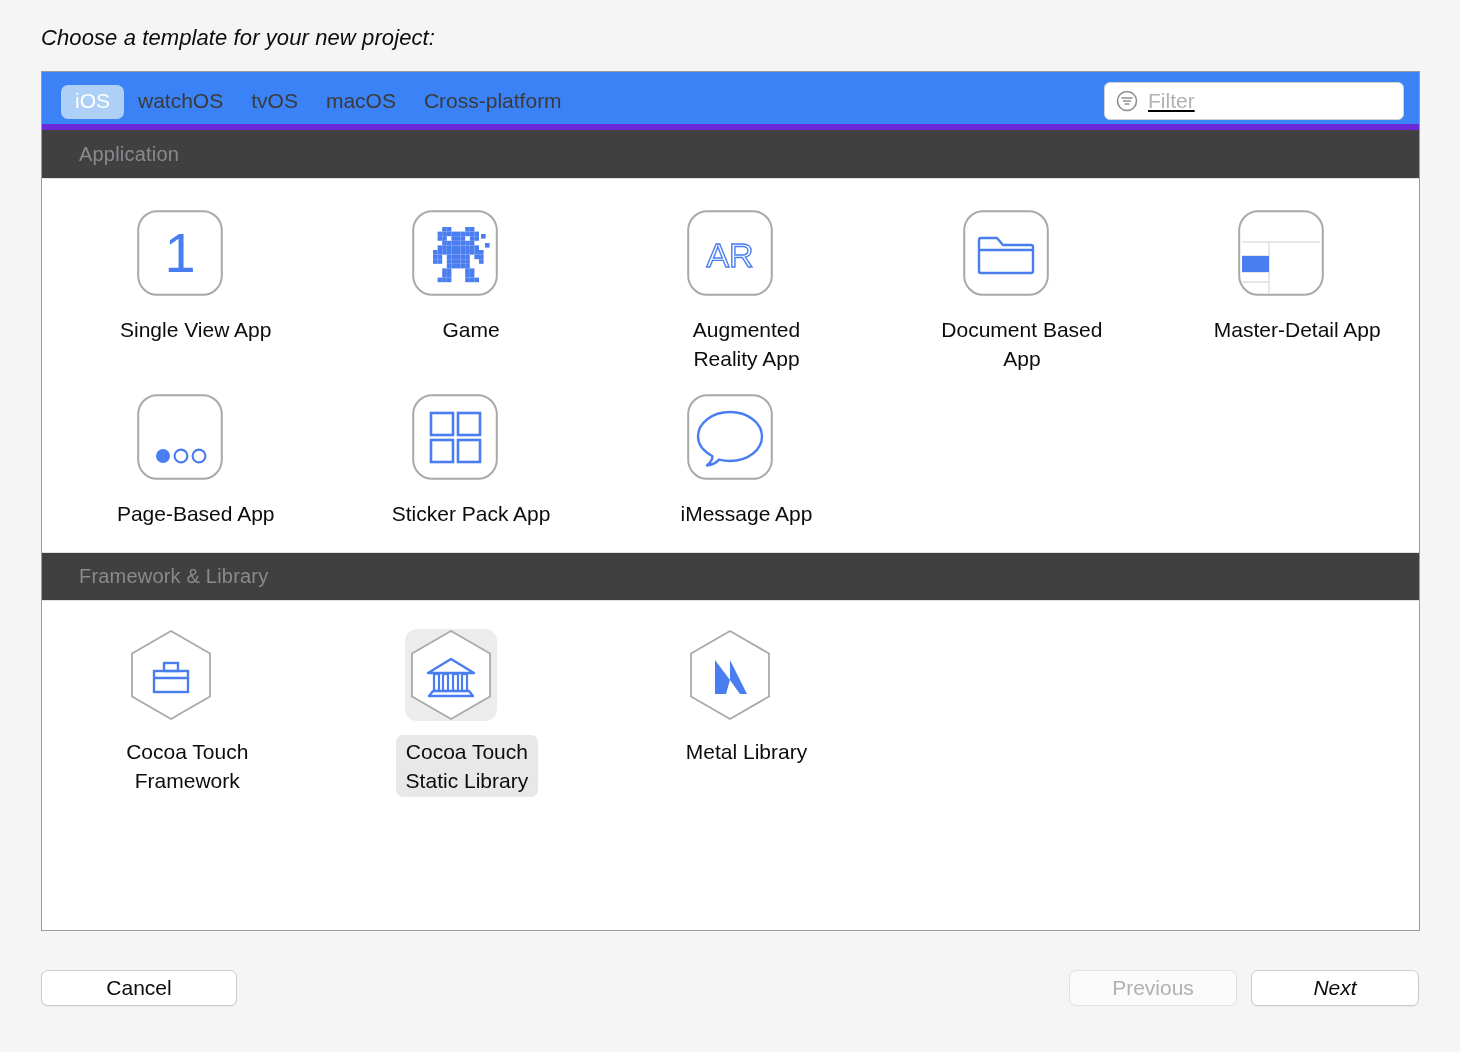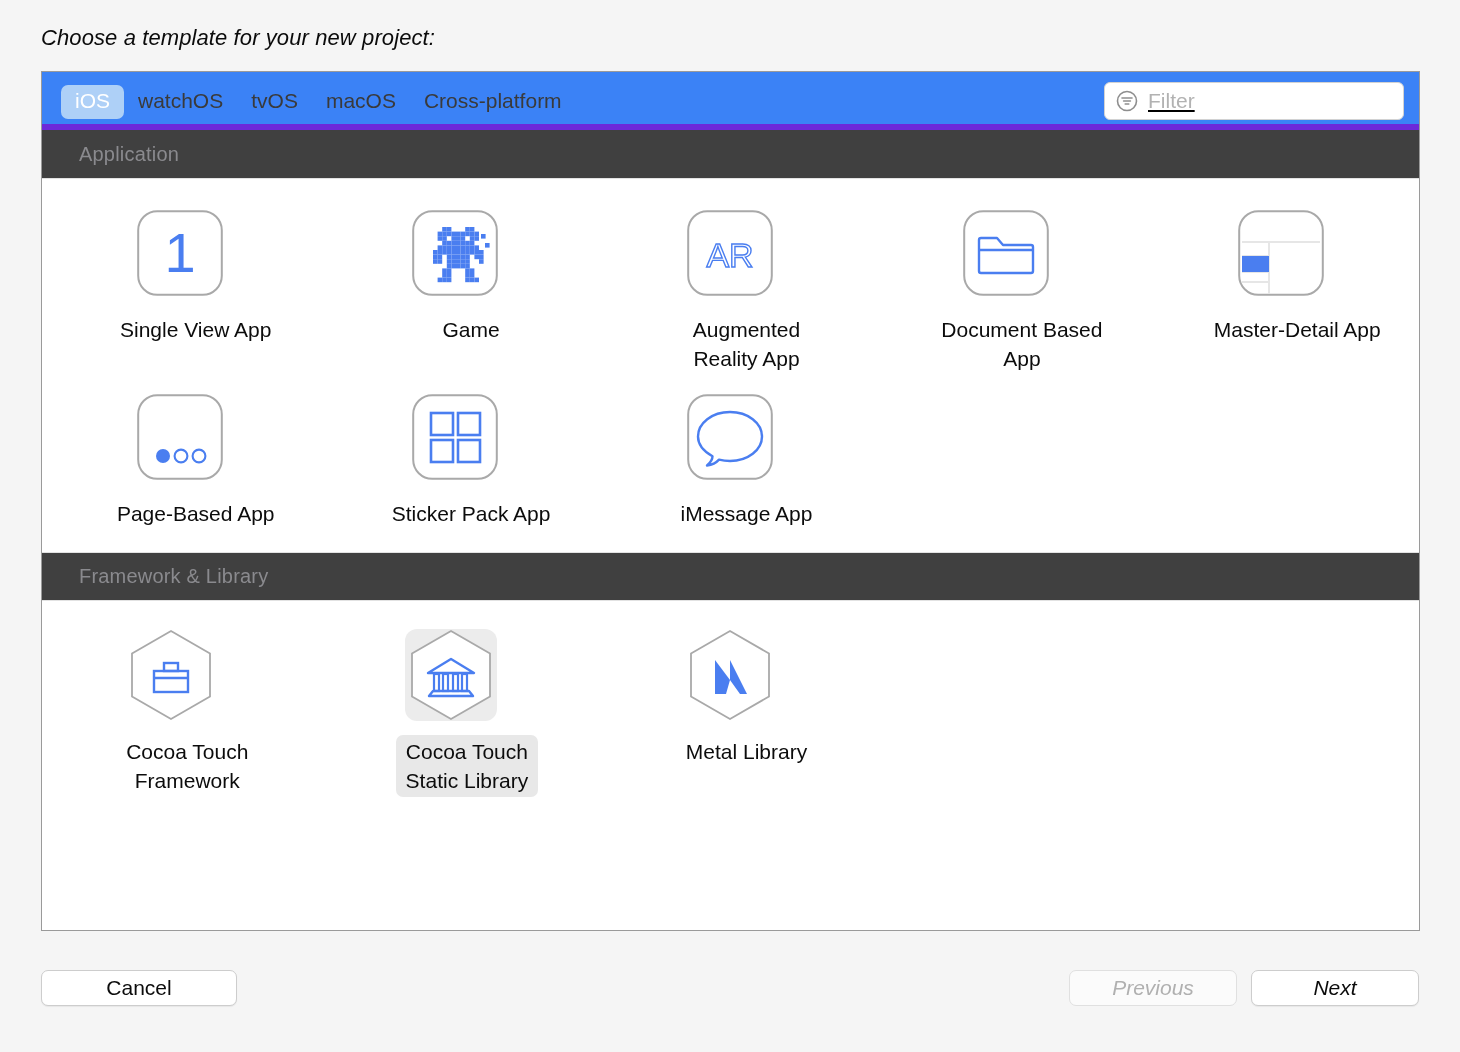--- a/index.html
+++ b/index.html
@@ -160,21 +160,20 @@
     align-items: center;
     justify-content: center;
     box-shadow: 0 1px 1px rgba(0,0,0,0.06);
     cursor: default;
   }
   .btn.cancel { left: 41px; top: 970px; width: 196px; }
   .btn.previous {
     right: 223px; top: 970px; width: 168px;
     color: #b0b0b0; background: #fbfbfb; border-color: #e0e0e0;
     box-shadow: none;
-    font-style: italic;
   }
   .btn.next { right: 41px; top: 970px; width: 168px; font-style: italic; }
 
   svg { display: block; }
 </style>
 </head>
 <body>
 
 <div id="root">
 

